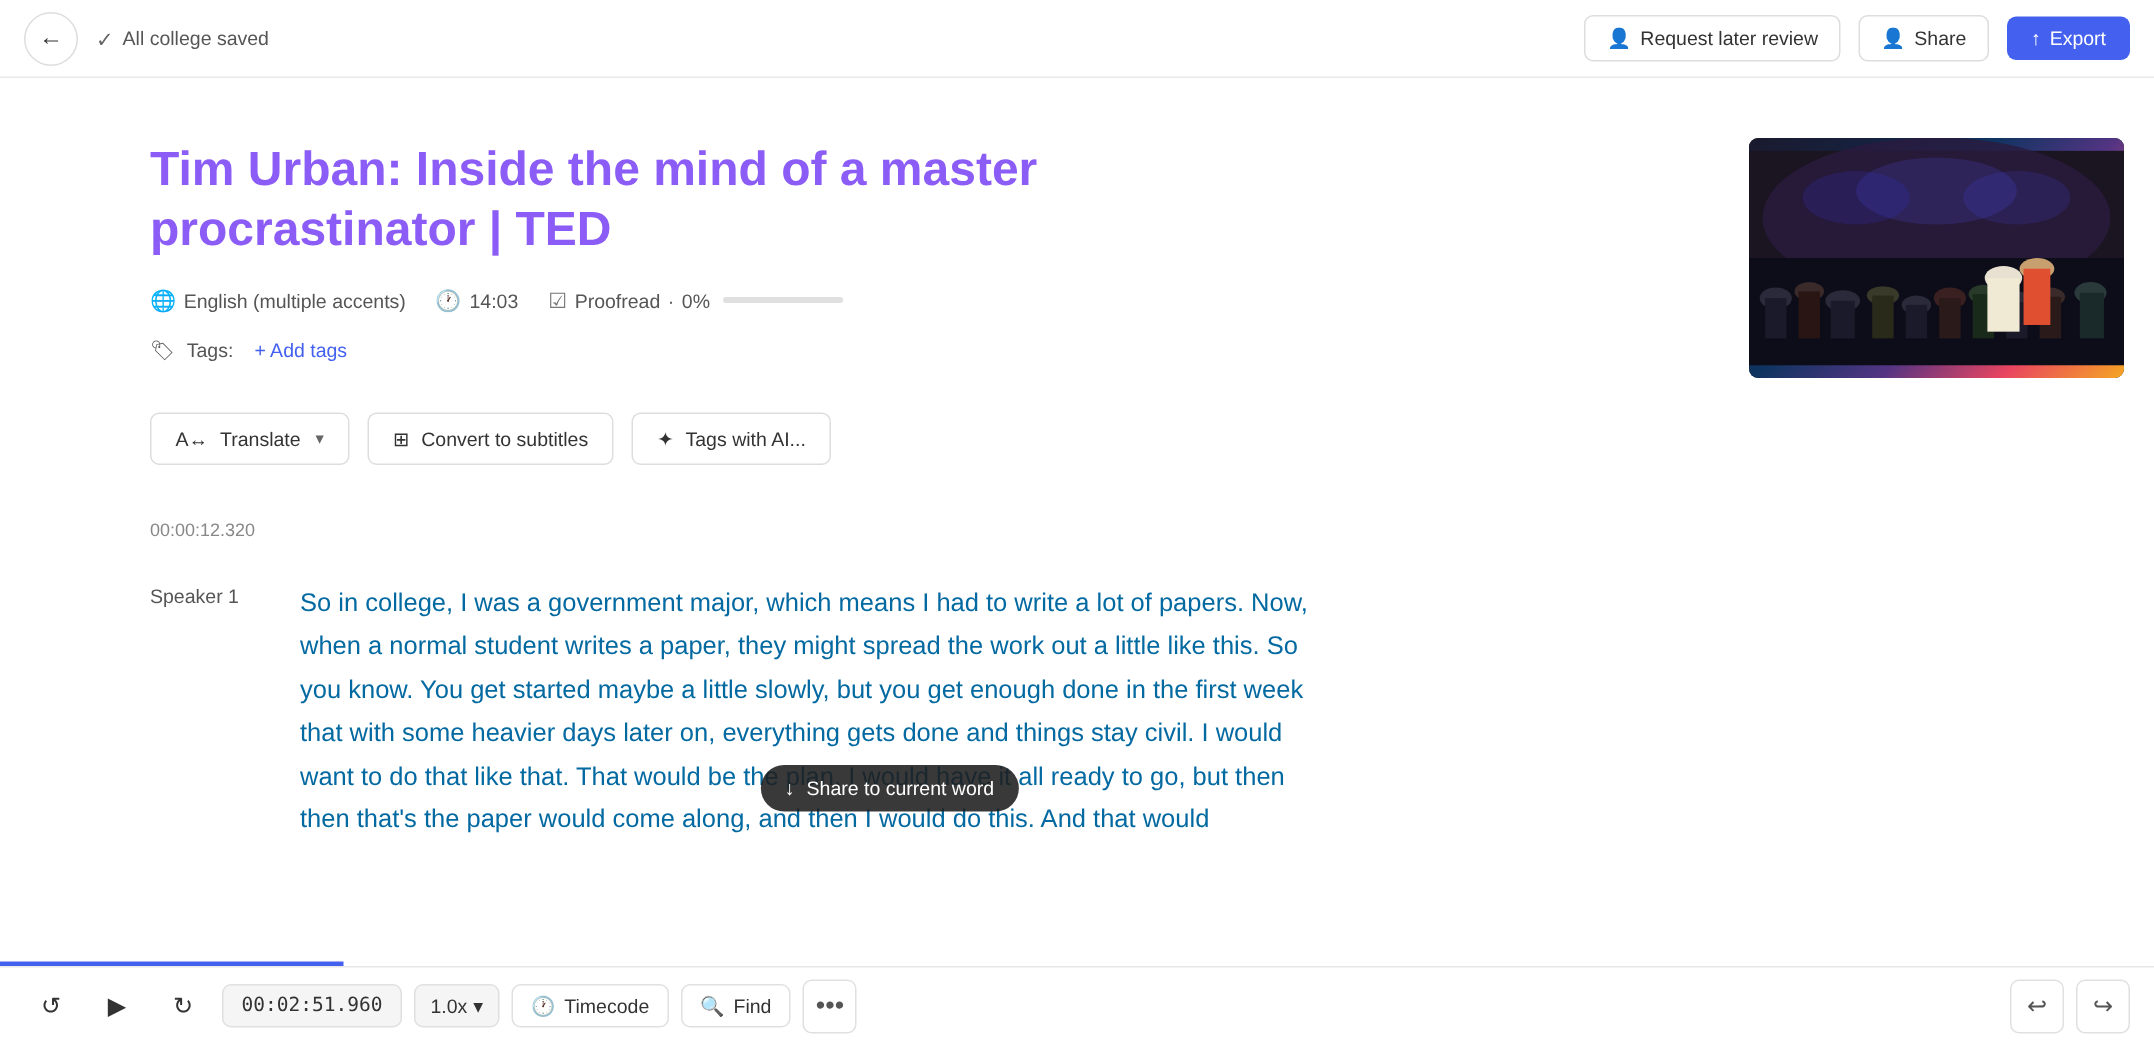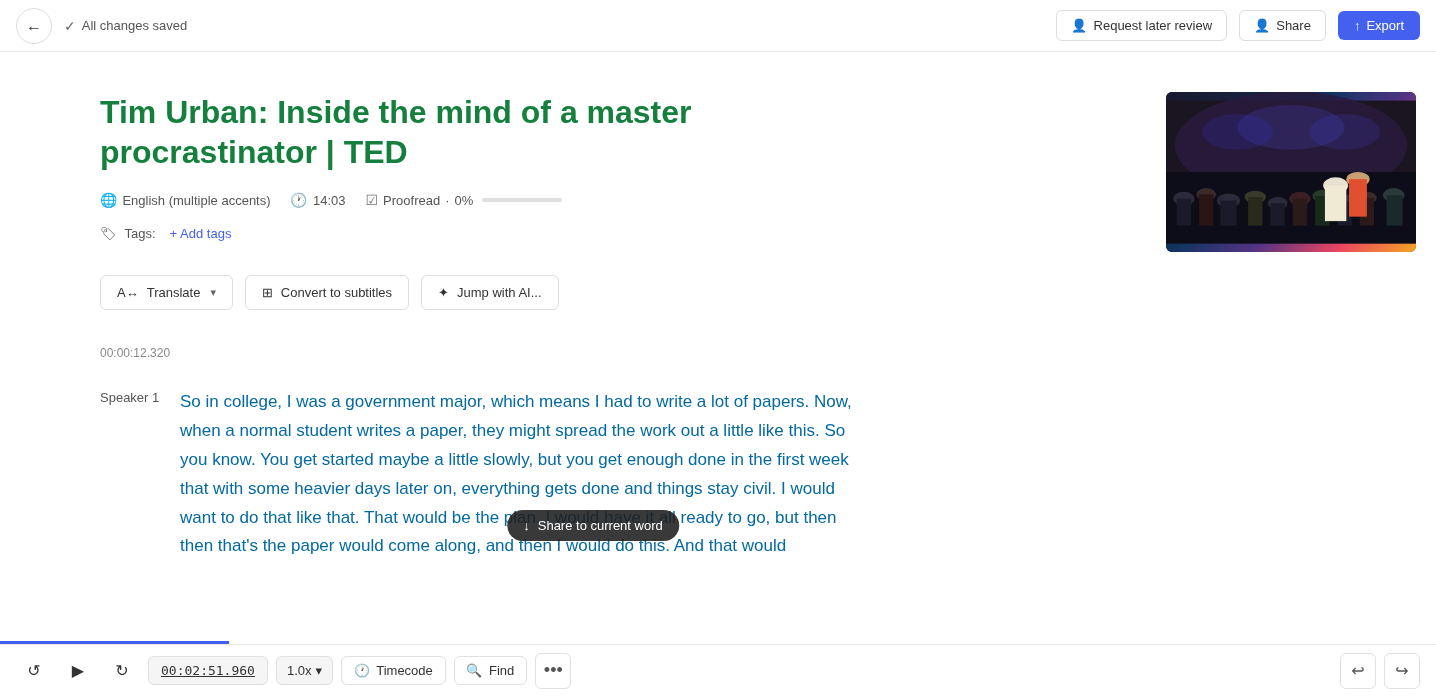--- a/index.html
+++ b/index.html
@@ -52,21 +52,21 @@
       overflow-y: auto;
       padding: 40px 60px 40px 100px;
       position: relative;
     }
 
     .doc-title {
       font-size: 32px;
       font-weight: 700;
       line-height: 1.25;
       margin-bottom: 20px;
-      color: #15803d;
+      color: #8b5cf6;
       max-width: 680px;
     }
 
     .meta-row {
       display: flex;
       align-items: center;
       gap: 20px;
       margin-bottom: 16px;
       flex-wrap: wrap;
     }
@@ -108,21 +108,21 @@
     .action-btn-arrow {
       font-size: 11px; color: #666; margin-left: 2px;
     }
 
     
     .timestamp {
       font-size: 12px; color: #888; margin-bottom: 28px;
     }
 
     .transcript-block {
-      display: flex; position: relative;
+      display: flex; gap: 20px; position: relative;
     }
 
     .speaker-label {
       font-size: 13px; color: #555; white-space: nowrap;
       width: 80px; flex-shrink: 0; padding-top: 2px;
     }
 
     .transcript-text {
       font-size: 17px; line-height: 1.7; color: #0369a1;
       flex: 1; max-width: 680px;
@@ -199,21 +199,21 @@
       width: 36px; height: 36px;
       display: flex; align-items: center; justify-content: center;
       border: none; background: none; cursor: pointer;
       color: #333; font-size: 16px; border-radius: 4px;
     }
 
     .time-display {
       background: #f5f5f5; border: 1px solid #e0e0e0;
       border-radius: 6px; padding: 6px 12px;
       font-size: 13px; color: #333; font-family: monospace;
-      min-width: 100px; text-align: right; text-decoration: underline;
+      min-width: 100px; text-align: right;
     }
 
     .speed-select {
       display: flex; align-items: flex-end; gap: 4px;
       padding: 6px 10px; border: 1px solid #e0e0e0;
       border-radius: 6px; font-size: 13px; cursor: pointer;
       background: #f5f5f5; color: #333;
     }
 
     .bottom-spacer { flex: 1; }
@@ -241,21 +241,21 @@
   </style>
 </head>
 <body>
 
 <div class="header">
   <button class="back-btn">
     <span>←</span>
   </button>
   <div class="saved-status">
     <span class="saved-check">✓</span>
-    <span>All changes saved</span>
+    <span>All college saved</span>
   </div>
   <div class="spacer"></div>
   <button class="header-btn">
     <span>👤</span>
     <span>Request later review</span>
   </button>
   <button class="header-btn">
     <span>👤</span>
     <span>Share</span>
   </button>
@@ -302,21 +302,21 @@
         <span>A↔</span>
         <span>Translate</span>
         <span class="action-btn-arrow">▾</span>
       </button>
       <button class="action-btn">
         <span>⊞</span>
         <span>Convert to subtitles</span>
       </button>
       <button class="action-btn">
         <span>✦</span>
-        <span>Jump with AI...</span>
+        <span>Tags with AI...</span>
       </button>
     </div>
 
     <div class="timestamp">00:00:12.320</div>
 
     <div class="transcript-block">
       <div class="speaker-label">Speaker 1</div>
       <div class="transcript-text">So in college, I was a government major, which means I had to write a lot of papers. Now, when a normal student writes a paper, they might spread the work out a little like this. So you know. You get started maybe a little slowly, but you get enough done in the first week that with some heavier days later on, everything gets done and things stay civil. I would want to do that like that. That would be the plan. I would have it all ready to go, but then then that's the paper would come along, and then I would do this. And that would</div>
 
       <div class="jump-tooltip" style="position:absolute; bottom:20px; left:50%; transform:translateX(-50%);">

